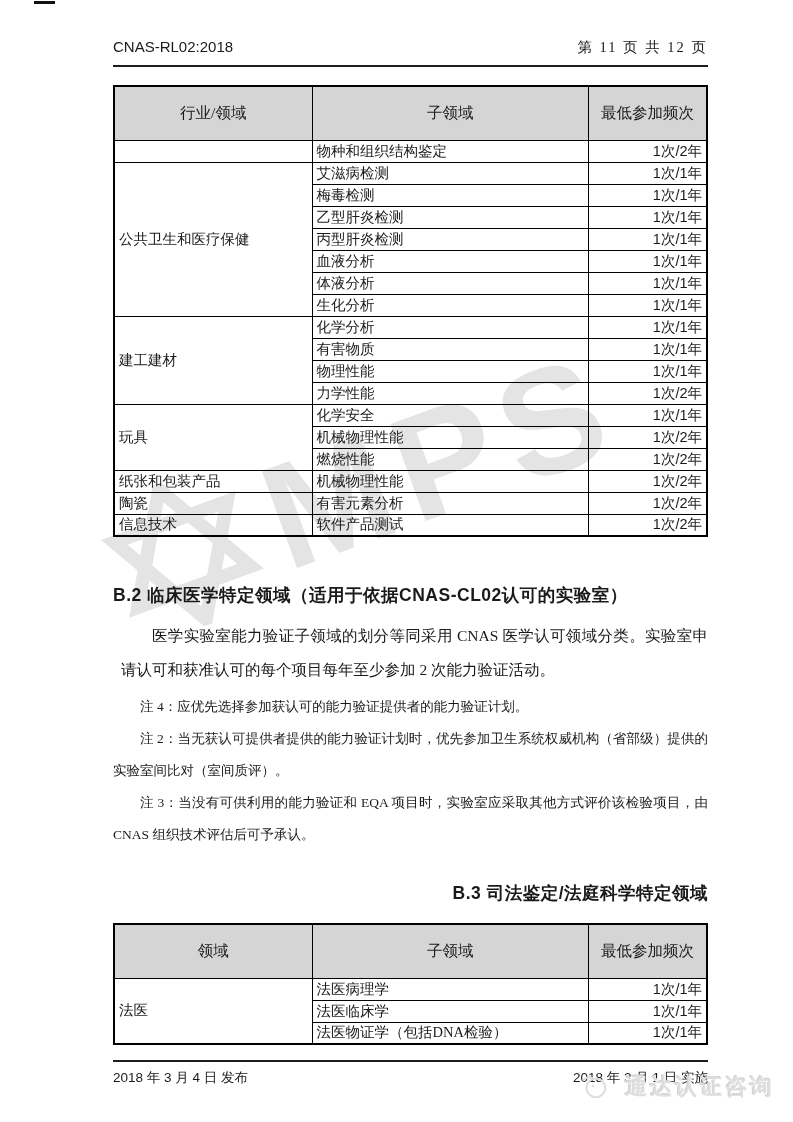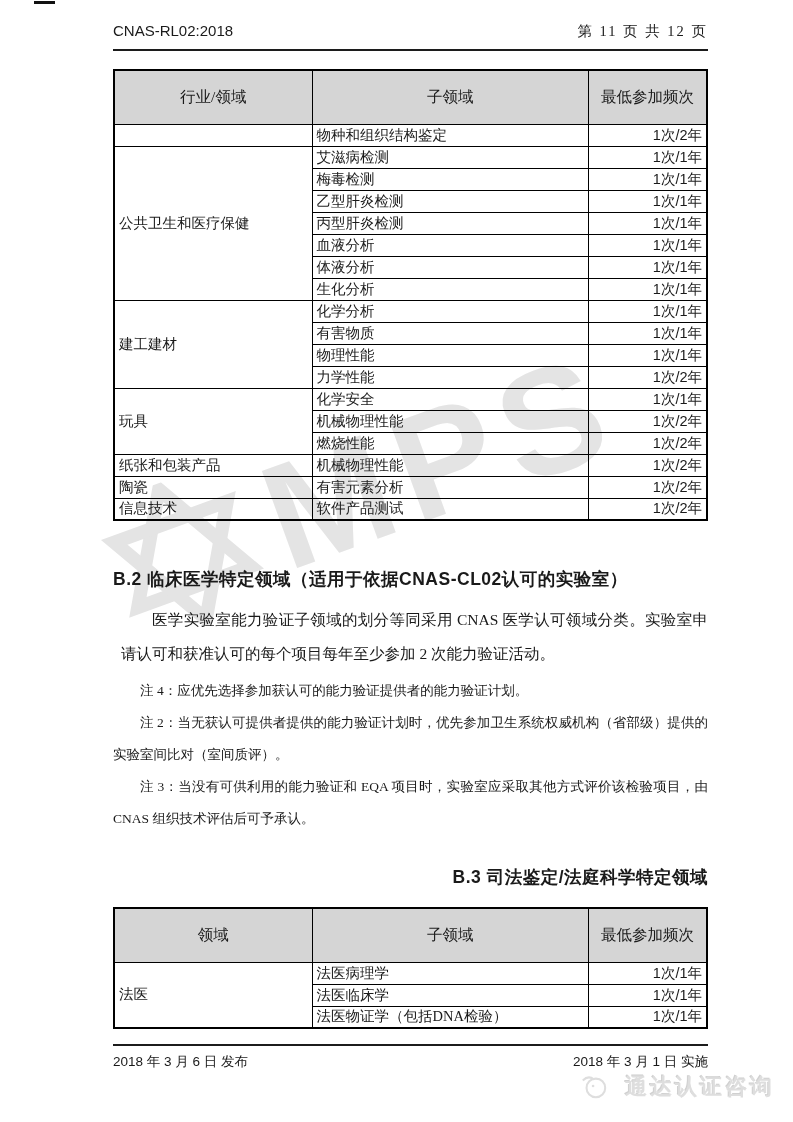--- a/index.html
+++ b/index.html
@@ -10,21 +10,21 @@
   .scan-mark { position:absolute; left:34px; top:1px; width:21px; height:3px; background:#111; z-index:3; }
 
   
   .watermark { position:absolute; left:112px; top:505px; z-index:0;
                transform:rotate(-20deg); transform-origin:0 50%;
                white-space:nowrap; display:flex; align-items:center; gap:18px;
                color:#e4e4e4; font-family:"Liberation Sans", sans-serif;
                font-weight:bold; font-size:150px; letter-spacing:12px; line-height:1; }
   .watermark svg { display:block; }
 
-  .content { position:relative; z-index:1; padding:22px 85px 0 113px; }
+  .content { position:relative; z-index:1; padding:38px 85px 0 113px; }
 
   .doc-header { display:flex; justify-content:space-between; align-items:baseline; }
   .doc-code  { font-family:"Liberation Sans", sans-serif; font-size:15px; }
   .page-num  { font-size:14.5px; letter-spacing:2px; }
   .header-rule { border:none; border-top:2px solid #1c1c1c; margin-top:8px; }
 
   table.doc-table { width:100%; border-collapse:collapse; margin-top:18px;
                     border:2px solid #000; table-layout:fixed; }
   table.doc-table th { background:#d5d5d5; border:1px solid #000; height:54px;
                        font-weight:normal; font-size:15.5px; text-align:center; }
@@ -212,21 +212,21 @@
         </tr>
         <tr>
           <td class="sub-cell">法医物证学（包括DNA检验）</td>
           <td class="freq-cell">1次/1年</td>
         </tr>
       </tbody>
   </table>
 
   <hr class="footer-rule">
   <div class="doc-footer">
-    <span>2018 年 3 月 6 日  发布</span>
+    <span>2018 年 3 月 4 日  发布</span>
     <span>2018 年 3 月 1 日  实施</span>
   </div>
 
 </div>
 
 <div class="brand">
   <span>
     <svg width="30" height="28" viewBox="0 0 32 30" fill="none" stroke="#dedede" stroke-width="2.2">
       <circle cx="18" cy="16" r="10"></circle>
       <path d="M4 8 Q10 2 16 7"></path>

